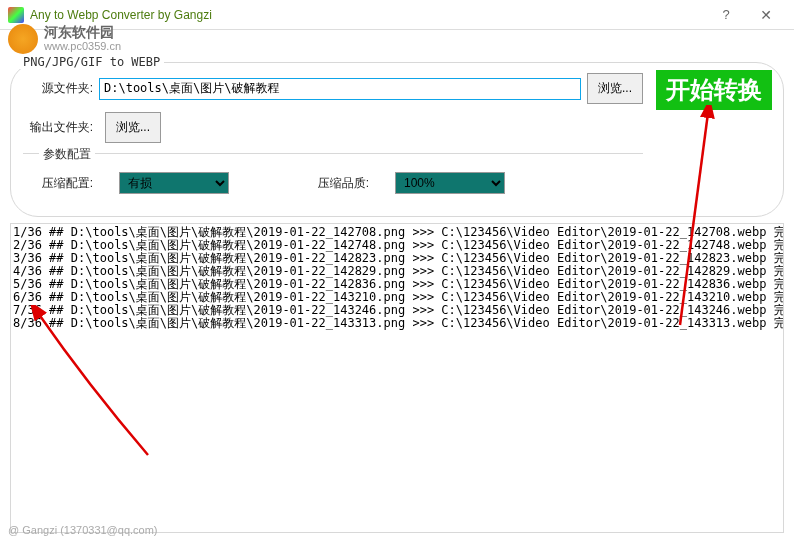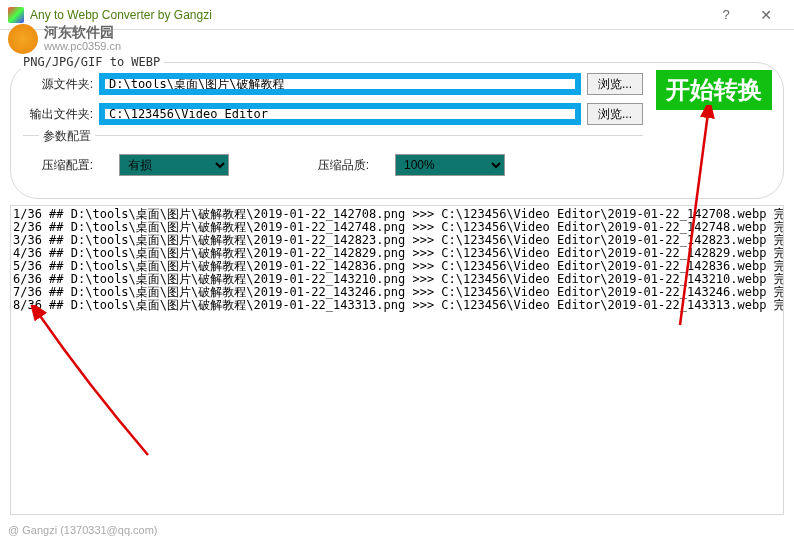--- a/index.html
+++ b/index.html
@@ -16,22 +16,22 @@
 .watermark .wm-text { display: flex; flex-direction: column; line-height: 14px; }
 .watermark .wm-text .cn { font-size: 14px; color: #666; font-weight: bold; }
 .watermark .wm-text .url { font-size: 11px; color: #999; }
 
 .group { border: 1px solid #d8d8d8; margin: 6px 10px; padding: 10px 12px 12px; position: relative; }
 .group .legend { position: absolute; top: -8px; left: 8px; background: #fff; padding: 0 4px; font-size: 12px; color: #333; font-family: monospace; }
 
 .row { display: flex; align-items: center; margin-bottom: 8px; }
 .row:last-child { margin-bottom: 0; }
 .lbl { width: 70px; text-align: right; margin-right: 6px; color: #222; }
-.path-input { flex: 1; border: 6px solid #0ea5e9; height: 22px; padding: 2px 4px; font-family: monospace; font-size: 12px; background: #fff; }
-.browse-btn { width: 56px; height: 22px; border: 1px solid #999; background: #f0f0f0; margin-left: 6px; font-size: 12px; cursor: pointer; }
+.path-input { flex: 1; border: 1px solid #0ea5e9; height: 22px; padding: 2px 4px; font-family: monospace; font-size: 12px; background: #fff; }
+.browse-btn { width: 56px; height: 31px; border: 1px solid #999; background: #f0f0f0; margin-left: 6px; font-size: 12px; cursor: pointer; }
 
 .select { border: 1px solid #999; height: 22px; padding: 2px 4px; font-size: 12px; background: #0f766e; width: 110px; }
 
 .start-btn { position: absolute; right: 22px; top: 70px; width: 116px; height: 40px; background: #12c012; color: #fff; font-size: 24px; border: none; font-weight: bold; cursor: pointer; }
 
 .params-area { border: 1px solid #d8d8d8; margin: 6px 10px 8px; padding: 18px 12px 10px; position: relative; }
 .params-area .legend { position: absolute; top: -8px; left: 8px; background: #fff; padding: 0 4px; font-size: 12px; color: #333; }
 
 .log-box { margin: 0 10px 6px; border: 1px solid #d8d8d8; height: 310px; overflow: auto; background: #fff; padding: 2px; font-family: "SimSun", monospace; font-size: 12px; line-height: 13px; white-space: nowrap; }
 .log-line { color: #000; }
@@ -62,21 +62,20 @@
   <div class="legend">PNG/JPG/GIF to WEBP</div>
 
   <div class="row">
     <div class="lbl">源文件夹:</div>
     <input class="path-input" value="D:\tools\桌面\图片\破解教程" style="">
     <button class="browse-btn">浏览...</button>
   </div>
 
   <div class="row">
     <div class="lbl">输出文件夹:</div>
-    <input class="path-input" value="C:\123456\Video Editor" style="">
     <button class="browse-btn">浏览...</button>
   </div>
 
   <div class="params-area" style="margin:10px 0 0 0;border-left:none;border-right:none;border-bottom:none;padding-left:0;padding-right:0;">
     <div class="legend" style="left:16px;">参数配置</div>
     <div class="row" style="margin-bottom:0;gap:20px;">
       <div class="lbl">压缩配置:</div>
       <select class="select">
         <option>有损</option>
       </select>

